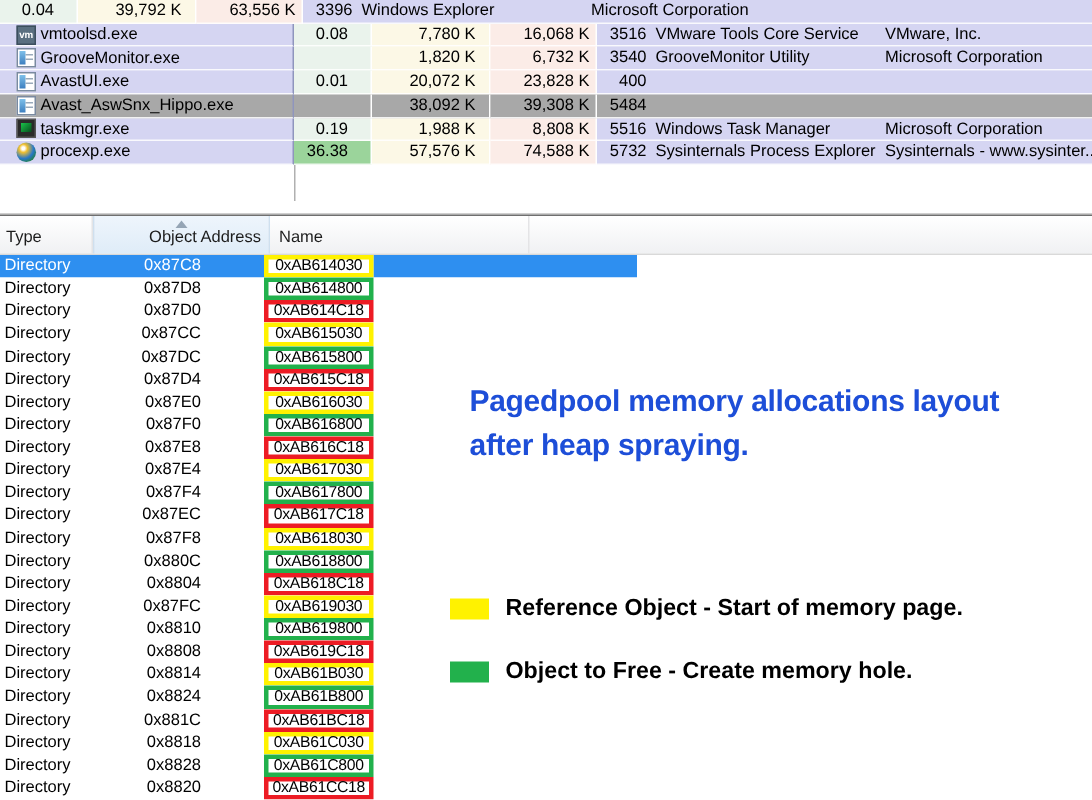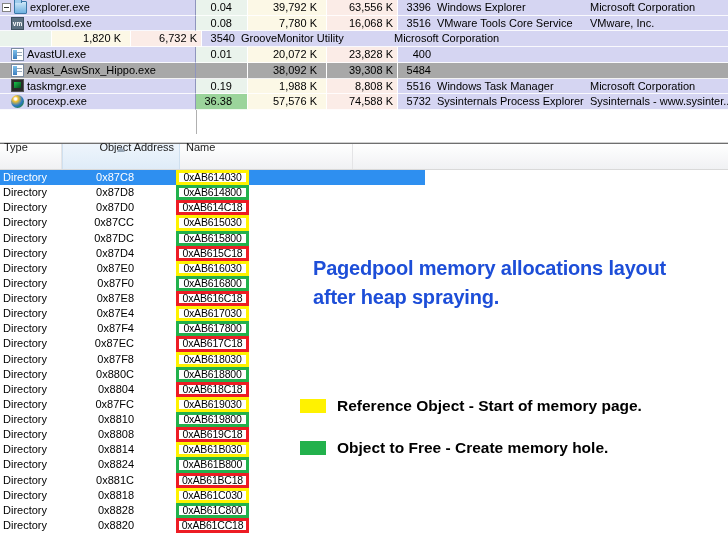--- a/index.html
+++ b/index.html
@@ -41,21 +41,21 @@
   .icon-taskmgr{background:#2a2a2a;border:1px solid #555;}
   .icon-taskmgr::before{content:"";position:absolute;left:2px;right:2px;top:2px;bottom:3px;background:linear-gradient(135deg,#19c24a,#064d1e);}
   .icon-procexp{border-radius:50%;background:radial-gradient(circle at 35% 30%,#ffffff 0 8%,#f0c030 22%,#2878c8 55%,#208040 80%,#184060 100%);}
 
   .stub-line{position:absolute;left:196px;top:110px;width:1px;height:24px;background:#b0b0b0;}
 
   
   .split{position:absolute;left:0;top:143px;width:728px;height:1px;background:#6f6f6f;box-shadow:0 -1px 0 #cfcfcf;}
   .lower-header{position:absolute;left:0;top:144px;width:728px;height:26px;display:flex;font-size:11px;color:#1c1c1c;
     background:linear-gradient(#ffffff,#f0f1f3);border-bottom:1px solid #d9d9d9;}
-  .hd{display:flex;align-items:flex-end;padding-bottom:16px;border-right:1px solid #e4e4e6;position:relative;white-space:nowrap;}
+  .hd{display:flex;align-items:flex-end;padding-bottom:5px;border-right:1px solid #e4e4e6;position:relative;white-space:nowrap;}
   .hd-type{width:62px;padding-left:4px;}
   .hd-handle{width:72px;justify-content:flex-end;padding-right:4px;}
   .hd-addr{width:118px;justify-content:flex-end;padding-right:5px;
     background:linear-gradient(#eef5fc,#dfecf8);border-left:1px solid #cfe0ef;border-right:1px solid #cfe0ef;}
   .hd-name{width:173px;padding-left:6px;}
   .hd-rest{flex:1;border-right:none;}
   .sort-arrow{position:absolute;top:3px;left:50%;margin-left:-4px;width:0;height:0;
     border-left:4px solid transparent;border-right:4px solid transparent;border-bottom:5px solid #95a5b5;}
 
   
@@ -76,25 +76,20 @@
   .swatch{width:26px;height:14px;margin-right:11px;flex:none;}
   .legend-label{font-weight:bold;font-size:15.5px;white-space:nowrap;color:#000;}
 </style>
 </head>
 <body>
 
 <div class="screen">
 
   <div class="top-panel" id="proc-rows">
   <div class="prow root">
-    <span class="c-name">
-          <span class="toggle"></span>
-          <span class="icon icon-folder"></span>
-          <span>explorer.exe</span>
-        </span>
     <span class="c-cpu">0.04</span>
     <span class="c-pb">39,792 K</span>
     <span class="c-ws">63,556 K</span>
     <span class="c-pid">3396</span>
     <span class="c-desc">Windows Explorer</span>
     <span class="c-company">Microsoft Corporation</span>
   </div>
 
   <div class="prow child">
     <span class="c-name">
@@ -103,20 +98,24 @@
         </span>
     <span class="c-cpu">0.08</span>
     <span class="c-pb">7,780 K</span>
     <span class="c-ws">16,068 K</span>
     <span class="c-pid">3516</span>
     <span class="c-desc">VMware Tools Core Service</span>
     <span class="c-company">VMware, Inc.</span>
   </div>
 
   <div class="prow child">
+    <span class="c-name">
+          <span class="icon icon-app"></span>
+          <span>GrooveMonitor.exe</span>
+        </span>
     <span class="c-cpu"></span>
     <span class="c-pb">1,820 K</span>
     <span class="c-ws">6,732 K</span>
     <span class="c-pid">3540</span>
     <span class="c-desc">GrooveMonitor Utility</span>
     <span class="c-company">Microsoft Corporation</span>
   </div>
 
   <div class="prow child">
     <span class="c-name">

